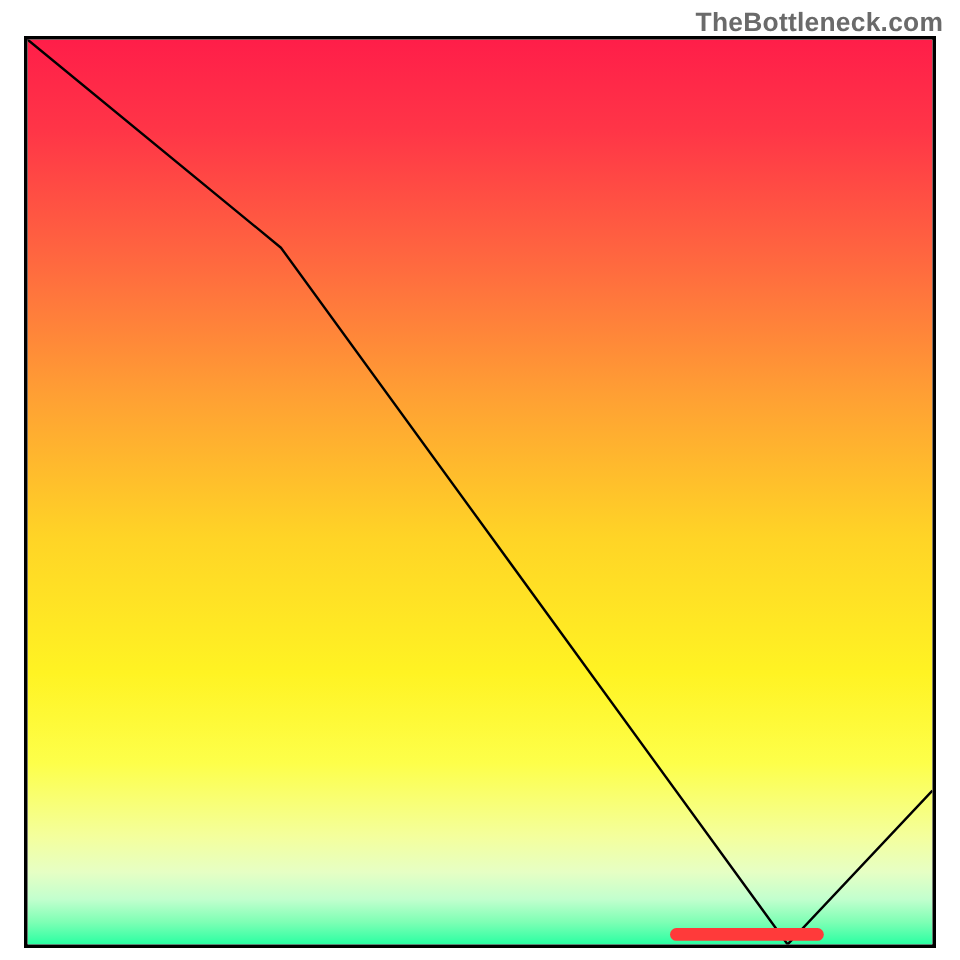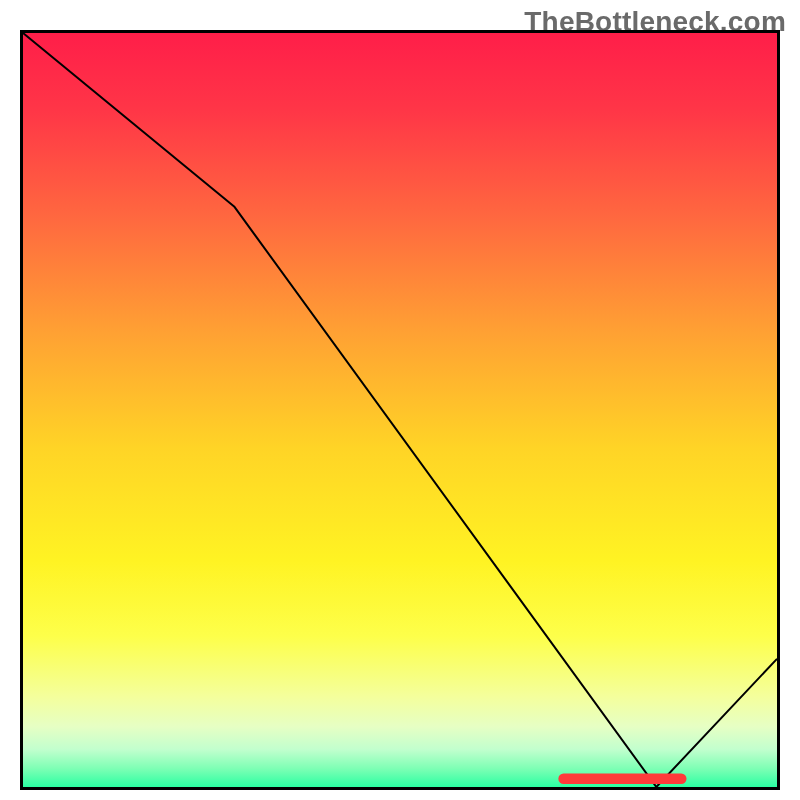--- a/index.html
+++ b/index.html
@@ -13,21 +13,21 @@
   }
   .frame {
     position: relative;
     width: 800px;
     height: 800px;
   }
   .attribution {
     position: absolute;
     top: 6px;
     right: 14px;
-    font-size: 28px;
+    font-size: 22px;
     font-weight: 600;
     color: #6a6a6a;
     letter-spacing: 0.2px;
   }
   .plot-box {
     position: absolute;
     left: 20px;
     top: 30px;
     width: 760px;
     height: 760px;

